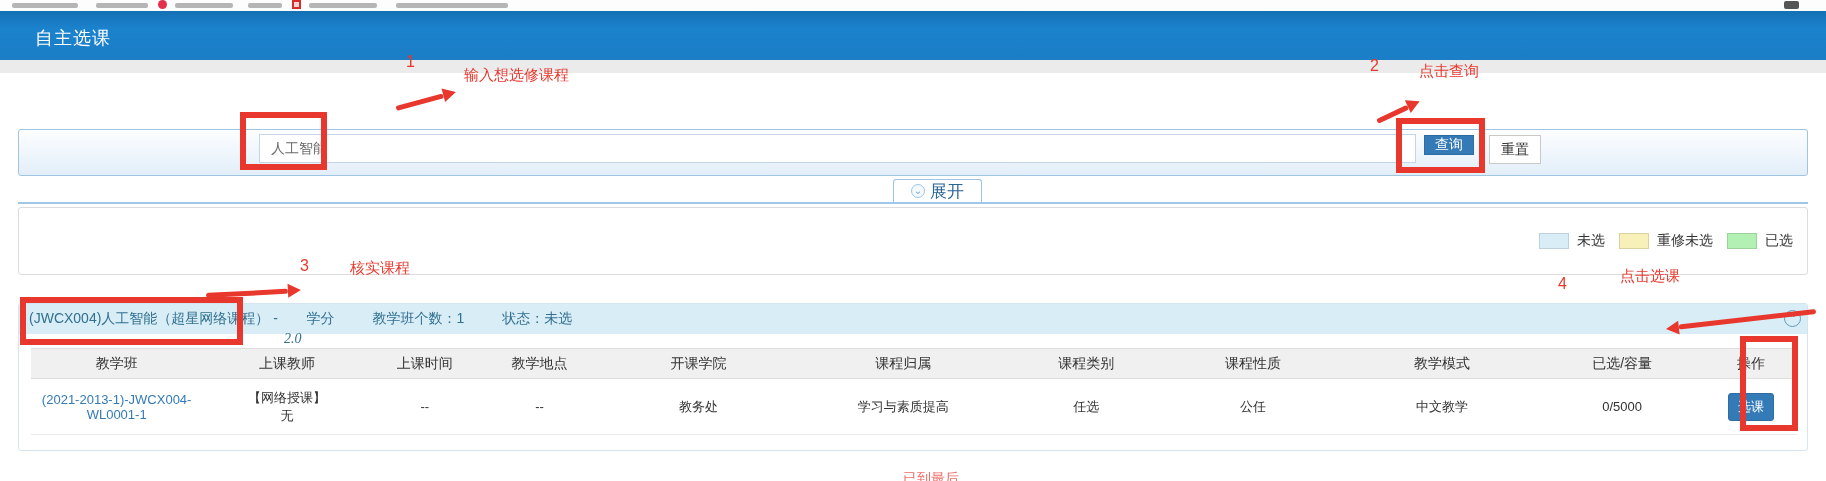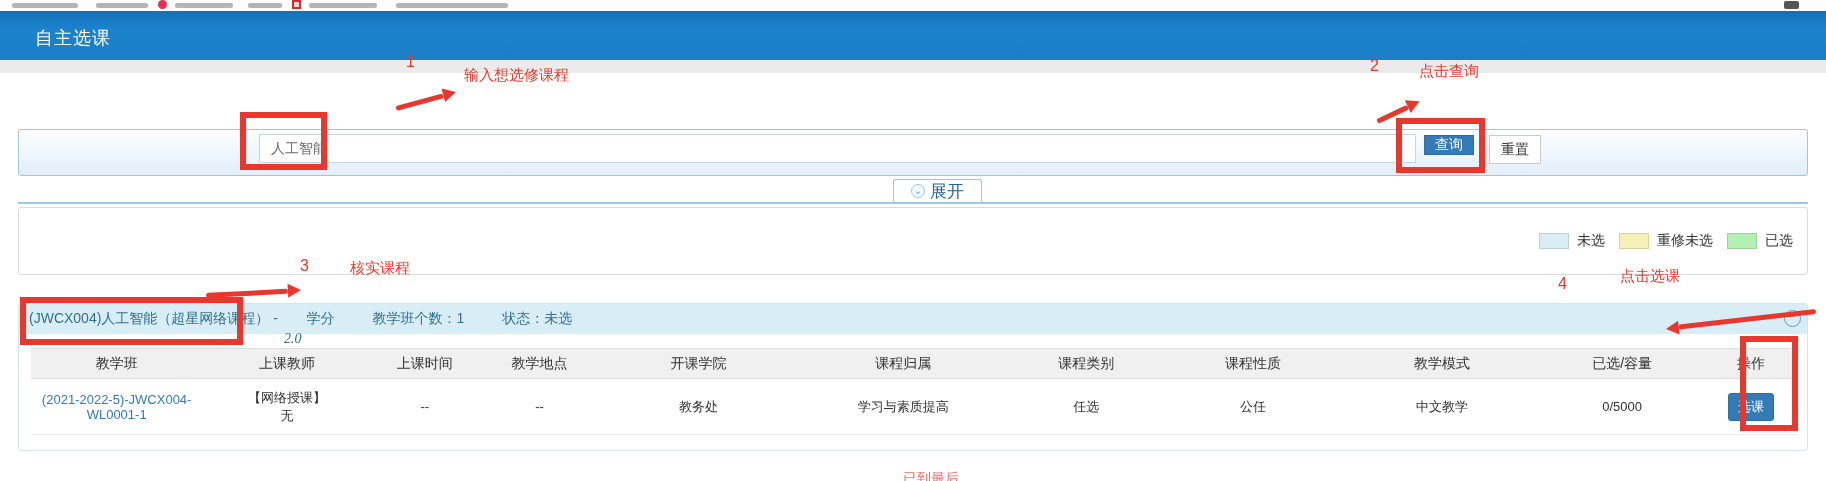--- a/index.html
+++ b/index.html
@@ -160,21 +160,21 @@
           <th>课程归属</th>
           <th>课程类别</th>
           <th>课程性质</th>
           <th>教学模式</th>
           <th>已选/容量</th>
           <th>操作</th>
         </tr>
       </thead>
       <tbody>
         <tr>
-          <td><a class="class-link">(2021-2022-5)-JWCX004-WL0001-1</a></td>
+          <td><a class="class-link">(2021-2013-1)-JWCX004-WL0001-1</a></td>
           <td>
             <div>【网络授课】</div>
             <div>无</div>
           </td>
           <td>--</td>
           <td>--</td>
           <td>教务处</td>
           <td>学习与素质提高</td>
           <td>任选</td>
           <td>公任</td>

